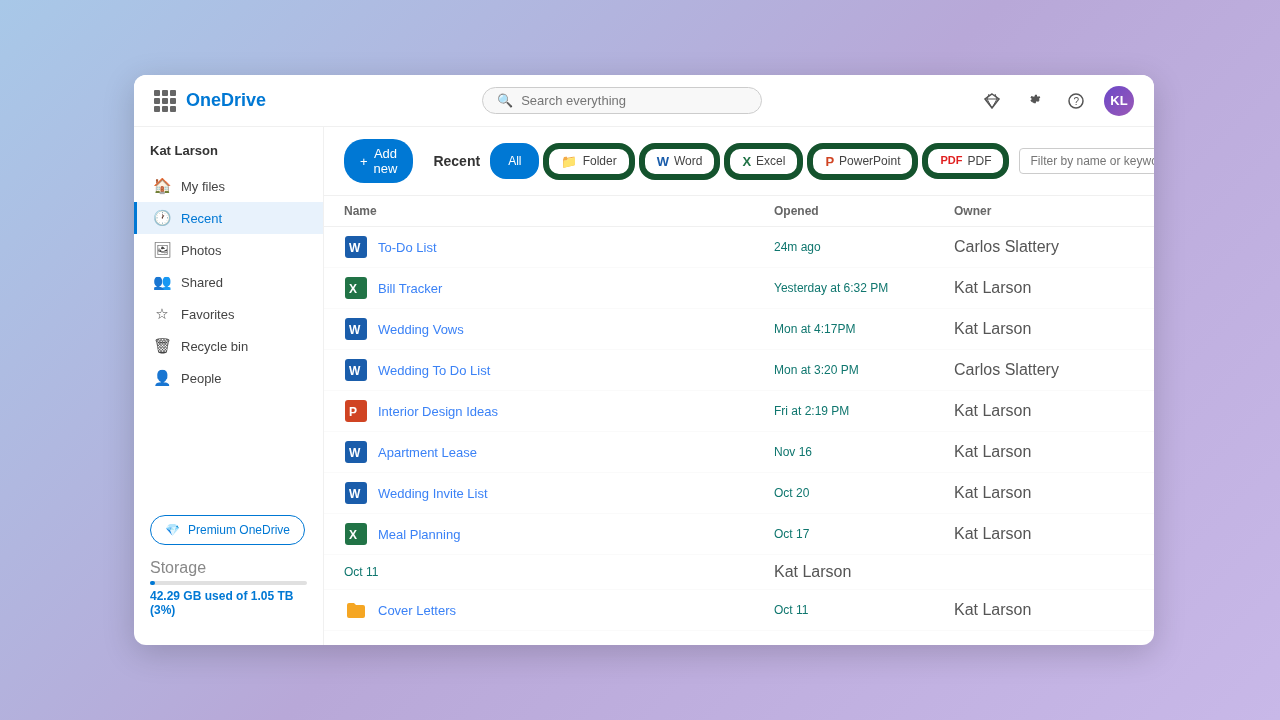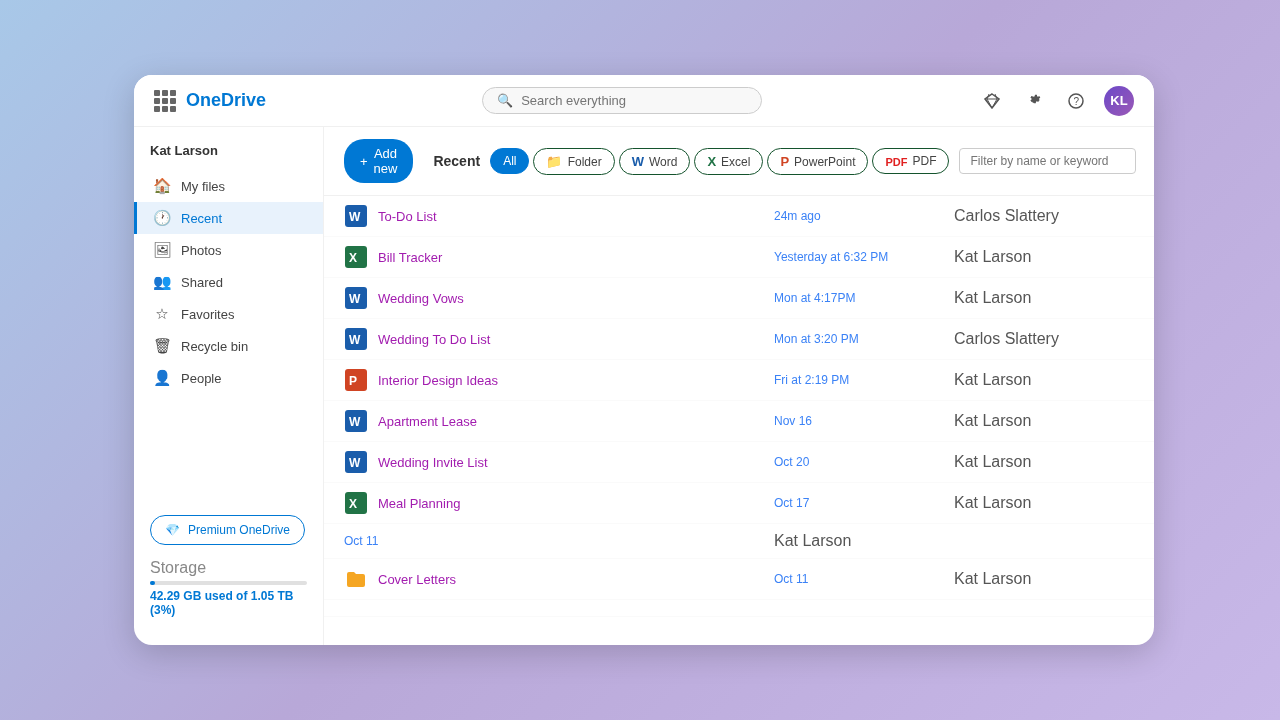--- a/index.html
+++ b/index.html
@@ -10,21 +10,21 @@
       height: 720px;
       display: flex;
       align-items: center;
       justify-content: center;
       overflow: hidden;
     }
     .app-window {
       width: 1020px;
       height: 570px;
       background: #fff;
-      border-radius: 18px;
+      border-radius: 12px;
       box-shadow: 0 8px 32px rgba(0,0,0,0.18);
       display: flex;
       flex-direction: column;
       overflow: hidden;
       margin-left: 8px;
     }
     
     .header {
       display: flex;
       align-items: center;
@@ -223,25 +223,25 @@
       color: #333;
       margin-left: 10px;
     }
     .filter-tabs {
       display: flex;
       gap: 4px;
       align-items: center;
     }
     .filter-tab {
       display: flex;
-      align-items: flex-end;
+      align-items: flex-start;
       gap: 5px;
       padding: 5px 12px;
       border-radius: 16px;
-      border: 1px solid #14532d;
+      border: 6px solid #14532d;
       background: #fff;
       font-size: 12px;
       color: #444;
       cursor: pointer;
     }
     .filter-tab.active {
       background: #0078d4;
       color: #fff;
       border-color: #0078d4;
     }
@@ -293,25 +293,25 @@
       width: 24px;
       height: 24px;
       flex-shrink: 0;
       display: flex;
       align-items: center;
       justify-content: center;
       font-size: 18px;
     }
     .file-name {
       font-size: 13px;
-      color: #a21caf;
+      color: #3b82f6;
     }
     .file-date {
       font-size: 12px;
-      color: #3b82f6;
+      color: #0f766e;
     }
     .file-owner {
       font-size: 16px;
       color: #555;
     }
   </style>
 </head>
 <body>
 
 <div class="app-window">
@@ -449,20 +449,25 @@
           <div class="filter-tab">
             <span class="filter-icon" style="color:#e02020;font-weight:700;font-size:11px">PDF</span>
             <span>PDF</span>
           </div>
         </div>
 
         <input class="filter-search" type="text" placeholder="Filter by name or keyword" style="">
       </div>
 
       <div class="file-table">
+        <div class="table-header">
+          <span class="col-label">Name</span>
+          <span class="col-label">Opened</span>
+          <span class="col-label">Owner</span>
+        </div>
 
         <div id="file-rows-container">
             <div class="table-row">
     <div class="file-cell">
       <div class="file-icon">
                   <svg width="22" height="22" viewBox="0 0 22 22">
                     <rect width="22" height="22" rx="3" fill="#1a5dab"></rect>
                     <text x="4" y="16" font-size="12" fill="white" font-weight="bold" font-family="Arial">W</text>
                   </svg>
                 </div>

